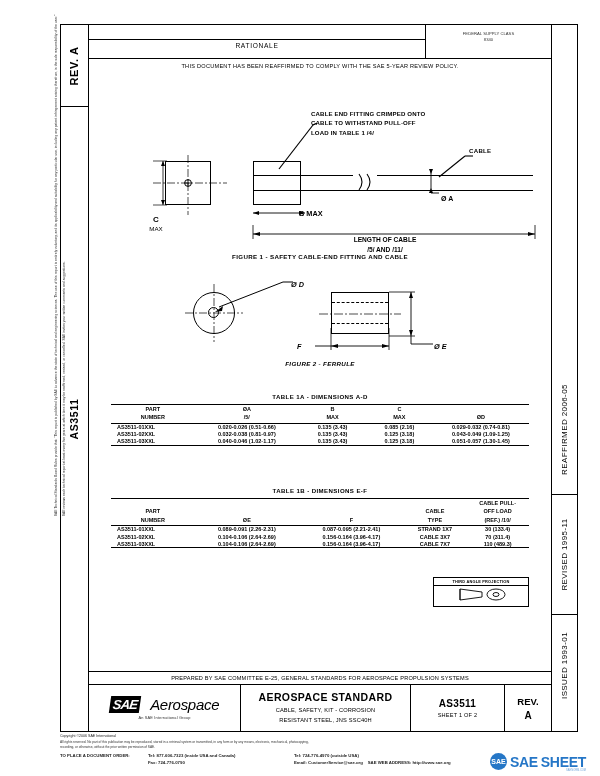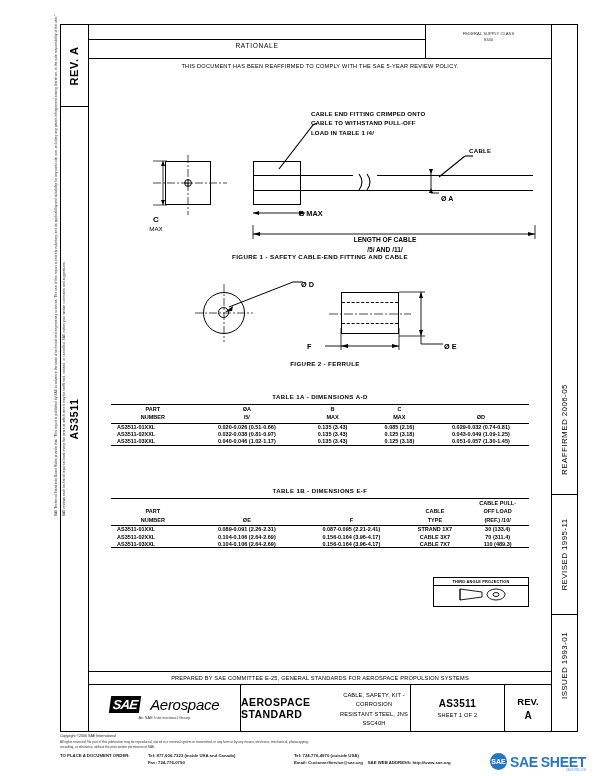--- a/index.html
+++ b/index.html
@@ -157,21 +157,21 @@
     text-align:center; width:160px; line-height:1.5;
   }
   .oa-lbl { position:absolute; left:352px; top:110px; font-size:7px; font-weight:bold;}
 
   .figcap {
     position:absolute; left:0; right:0; text-align:center;
     font-size:6.2px; font-weight:bold; letter-spacing:0.35px;
   }
 
   
-  .fig2 { position:absolute; left:10px; right:0; top:245px; height:110px; }
+  .fig2 { position:absolute; left:0; right:0; top:245px; height:110px;font-style:italic; }
   .circ-outer {
     position:absolute; left:104px; top:22px; width:42px; height:42px;
     border:1.2px solid #000; border-radius:50%;
   }
   .circ-inner {
     position:absolute; left:119px; top:37px; width:11px; height:11px;
     border:1.2px solid #000; border-radius:50%;
   }
   .od-lbl { position:absolute; left:202px; top:10px; font-size:7.3px; font-weight:bold;}
   .ferr-body {
@@ -239,21 +239,21 @@
     background:#000; color:#fff; font-weight:bold; font-style:italic;
     font-size:13px; padding:1px 3px; letter-spacing:-0.8px;
     transform:skewX(-8deg);
   }
   .logo-aero {
     font-style:italic; font-size:15px; letter-spacing:-0.3px; margin-left:10px;
   }
   .logo-sub { font-size:3.9px; margin-top:1.5px; letter-spacing:0.15px; color:#333;}
   .tb-title {
     flex:1; border-right:1.3px solid #000;
-    display:flex; align-items:center; justify-content:center;
+    display:flex; flex-direction:column; align-items:center; justify-content:center;
   }
   .tb-title-main { font-size:10.5px; font-weight:bold; letter-spacing:0.4px; }
   .tb-title-sub {
     font-size:5.7px; text-align:center; line-height:1.6; margin-top:3px;
     letter-spacing:0.15px;
   }
   .tb-num {
     width:94px; border-right:1.3px solid #000;
     display:flex; flex-direction:column; align-items:center; justify-content:center;
   }

